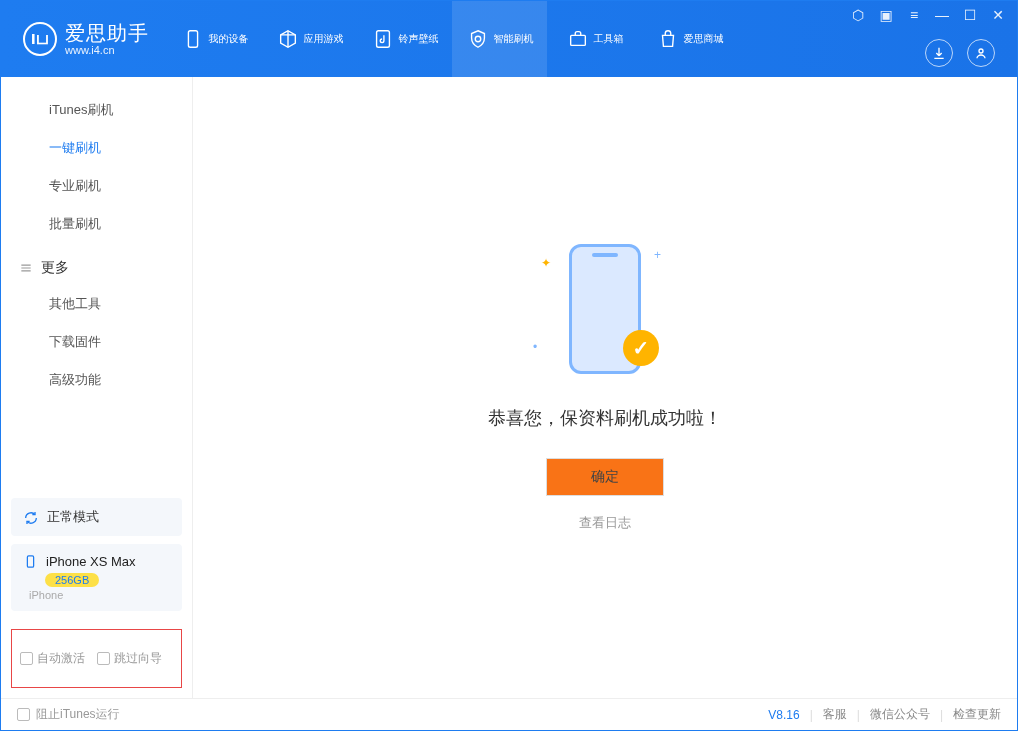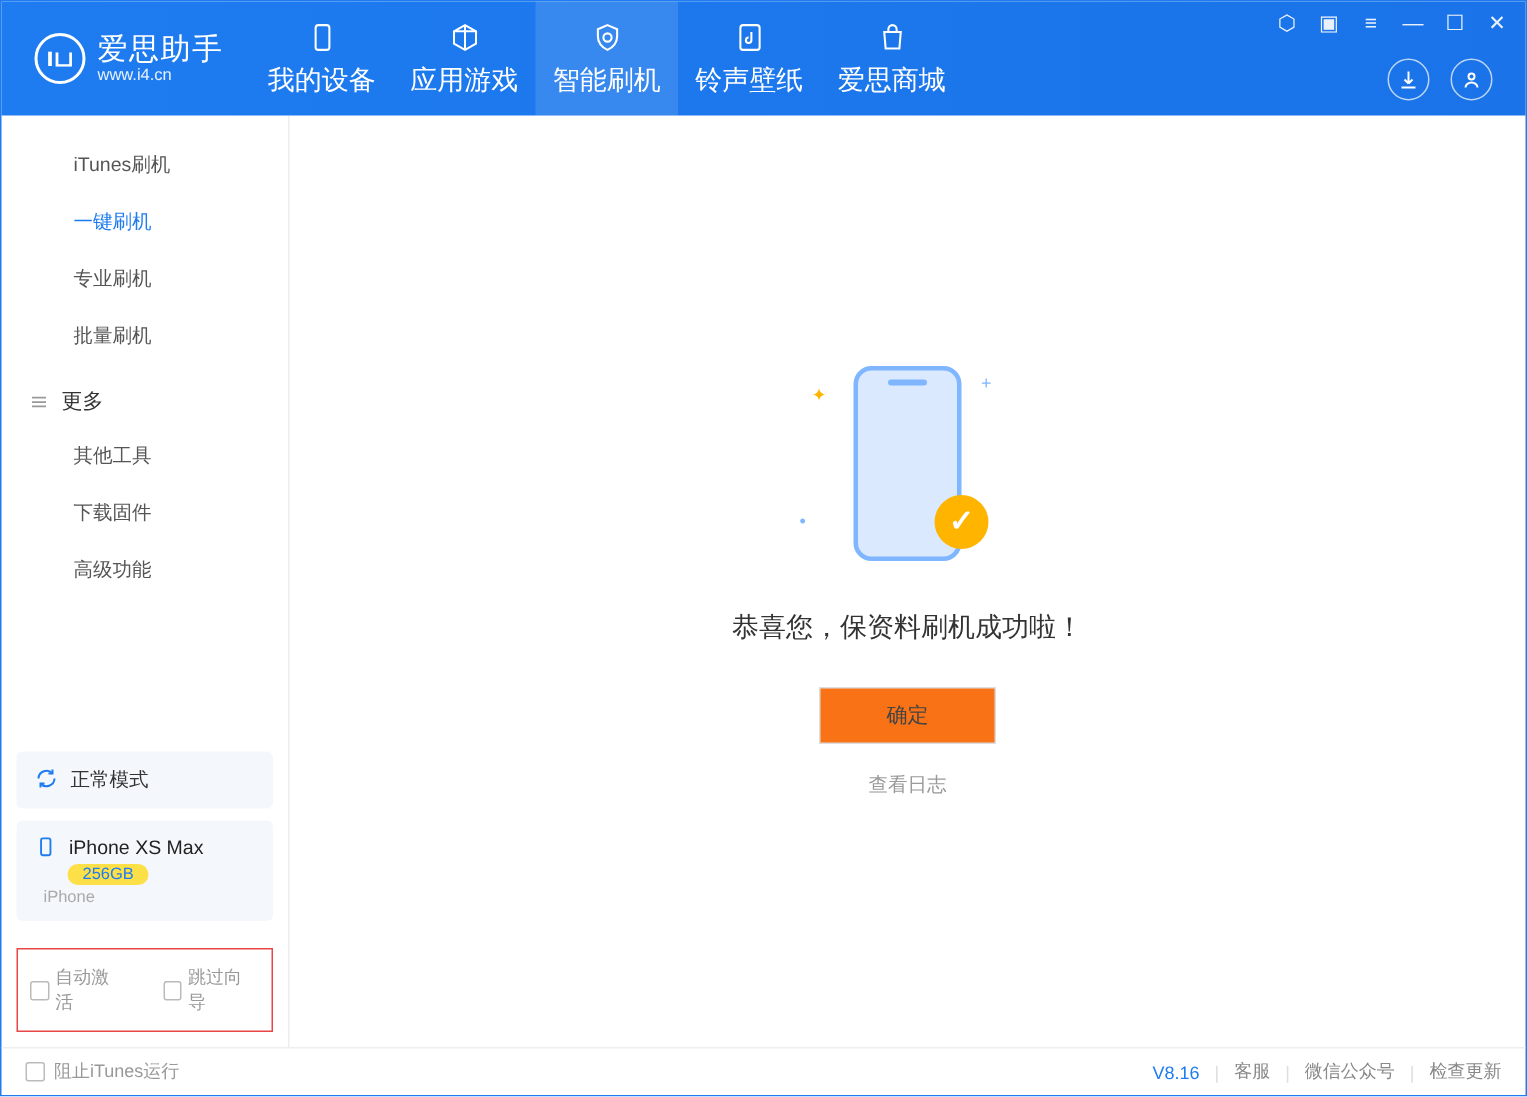--- a/index.html
+++ b/index.html
@@ -8,46 +8,46 @@
 
 
 .header { height: 76px; background: linear-gradient(90deg, #1e7cf0 0%, #1a73e8 100%); display: flex; align-items: center; color: #fff; position: relative; }
 .logo-area { display: flex; align-items: center; padding: 0 18px 0 22px; gap: 8px; }
 .logo-circle { width: 34px; height: 34px; border: 2.5px solid #fff; border-radius: 50%; display: flex; align-items: center; justify-content: center; font-size: 18px; font-weight: bold; }
 .logo-text { display: flex; flex-direction: column; line-height: 1.1; }
 .logo-text .t1 { font-size: 20px; font-weight: 500; letter-spacing: 1px; }
 .logo-text .t2 { font-size: 11px; opacity: 0.9; }
 
 .tabs { display: flex; height: 100%; }
-.tab { width: 95px; display: flex; flex-direction: column; align-items: center; justify-content: center; gap: 4px; cursor: pointer; font-size: 18px; position: relative; }
+.tab { width: 95px; display: flex; align-items: center; justify-content: center; gap: 4px; cursor: pointer; font-size: 10px; position: relative; }
 .tab.active { background: rgba(255,255,255,0.12); }
 .tab-icon { width: 24px; height: 24px; display: flex; align-items: center; justify-content: center; }
 
 .win-ctrl { position: absolute; top: 6px; right: 10px; display: flex; gap: 10px; font-size: 14px; }
 .win-ctrl span { cursor: pointer; opacity: 0.9; width: 18px; text-align: center; }
 
 .header-right { position: absolute; right: 22px; bottom: 10px; display: flex; gap: 14px; }
 .hr-btn { width: 28px; height: 28px; border: 1.5px solid rgba(255,255,255,0.7); border-radius: 50%; display: flex; align-items: center; justify-content: center; cursor: pointer; }
 
 
 .body { flex: 1; display: flex; overflow: hidden; }
 
 .sidebar { width: 192px; border-right: 1px solid #eee; display: flex; flex-direction: column; padding-top: 14px; }
 .side-group-title { display: flex; align-items: center; gap: 8px; padding: 8px 18px; font-size: 14px; color: #333; }
 .side-item { padding: 10px 18px 10px 48px; font-size: 13px; color: #555; cursor: pointer; }
 .side-item.active { color: #1e7cf0; }
 
 .side-devices { margin-top: auto; padding: 0 10px 10px; }
-.dev-card { background: #f4f7fb; border-radius: 4px; padding: 10px 12px; margin-bottom: 8px; font-size: 13px; color: #333; display: flex; align-items: flex-start; gap: 8px; cursor: pointer; }
+.dev-card { background: #f4f7fb; border-radius: 4px; padding: 10px 12px; margin-bottom: 8px; font-size: 13px; color: #333; display: flex; align-items: flex-end; gap: 8px; cursor: pointer; }
 .dev-card.phone { display: block; }
 .dev-card .dev-title { display: flex; align-items: center; gap: 8px; font-weight: 500; color: #222; }
 .storage-pill { display: inline-block; background: #fde047; color: #1e7cf0; border-radius: 10px; padding: 1px 10px; font-size: 11px; margin: 4px 0 2px 22px; }
 .dev-sub { font-size: 11px; color: #aaa; margin-left: 6px; }
 
-.option-row { border: 1.5px solid #e84646; margin: 0 10px 10px; padding: 10px 8px; display: flex; gap: 24px; font-size: 12px; color: #999; }
+.option-row { border: 1.5px solid #e84646; margin: 0 10px 10px; padding: 20px 8px; display: flex; gap: 12px; font-size: 12px; color: #999; }
 .opt { display: flex; align-items: center; gap: 4px; cursor: pointer; }
 .chk { width: 13px; height: 13px; border: 1px solid #bbb; border-radius: 2px; display: inline-block; }
 
 
 .main { flex: 1; display: flex; flex-direction: column; align-items: center; justify-content: center; position: relative; }
 .illus { width: 120px; height: 140px; position: relative; margin-bottom: 22px; }
 .phone-shape { width: 72px; height: 130px; border: 3px solid #7fb6ff; border-radius: 12px; background: #dbe9ff; margin: 0 auto; position: relative; }
 .phone-shape::before { content: ""; position: absolute; top: 6px; left: 50%; transform: translateX(-50%); width: 26px; height: 4px; background: #7fb6ff; border-radius: 2px; }
 .check-badge { position: absolute; right: 6px; bottom: 18px; width: 36px; height: 36px; background: #ffb400; border-radius: 50%; display: flex; align-items: center; justify-content: center; color: #fff; font-size: 20px; font-weight: bold; }
 .sparkle { position: absolute; color: #ffb400; font-size: 12px; }
@@ -104,37 +104,46 @@
       </div>
       <div class="tab">
         <span class="tab-icon ic">
             <svg width="22" height="22" viewBox="0 0 24 24" fill="none" stroke="#fff" stroke-width="1.5">
               <path d="M12 3l8 4.5v9L12 21l-8-4.5v-9L12 3z"></path>
               <path d="M12 3v18M4 7.5l16 0"></path>
             </svg>
           </span>
         <span>应用游戏</span>
       </div>
+      <div class="tab">
+        <span class="tab-icon ic">
+            <svg width="22" height="22" viewBox="0 0 24 24" fill="none" stroke="#fff" stroke-width="1.5">
+              <rect x="5" y="3" width="14" height="18" rx="2"></rect>
+              <path d="M13 8v6a2 2 0 11-2-2"></path>
+            </svg>
+          </span>
+        <span>铃声壁纸</span>
+      </div>
       <div class="tab active">
         <span class="tab-icon ic">
             <svg width="22" height="22" viewBox="0 0 24 24" fill="none" stroke="#fff" stroke-width="1.5">
               <path d="M12 3l7 3v5c0 5-3 8-7 10-4-2-7-5-7-10V6l7-3z"></path>
               <path d="M9 12a3 3 0 106 0 3 3 0 00-6 0"></path>
             </svg>
           </span>
         <span>智能刷机</span>
       </div>
       <div class="tab">
         <span class="tab-icon ic">
             <svg width="22" height="22" viewBox="0 0 24 24" fill="none" stroke="#fff" stroke-width="1.5">
-              <rect x="5" y="3" width="14" height="18" rx="2"></rect>
-              <path d="M13 8v6a2 2 0 11-2-2"></path>
-            </svg>
-          </span>
-        <span>铃声壁纸</span>
+              <rect x="4" y="8" width="16" height="11" rx="1"></rect>
+              <path d="M9 8V6a2 2 0 012-2h2a2 2 0 012 2v2"></path>
+            </svg>
+          </span>
+        <span>工具箱</span>
       </div>
       <div class="tab">
         <span class="tab-icon ic">
             <svg width="22" height="22" viewBox="0 0 24 24" fill="none" stroke="#fff" stroke-width="1.5">
               <path d="M6 8h12l-1 12H7L6 8z"></path>
               <path d="M9 8V6a3 3 0 016 0v2"></path>
             </svg>
           </span>
         <span>爱思商城</span>
       </div>

